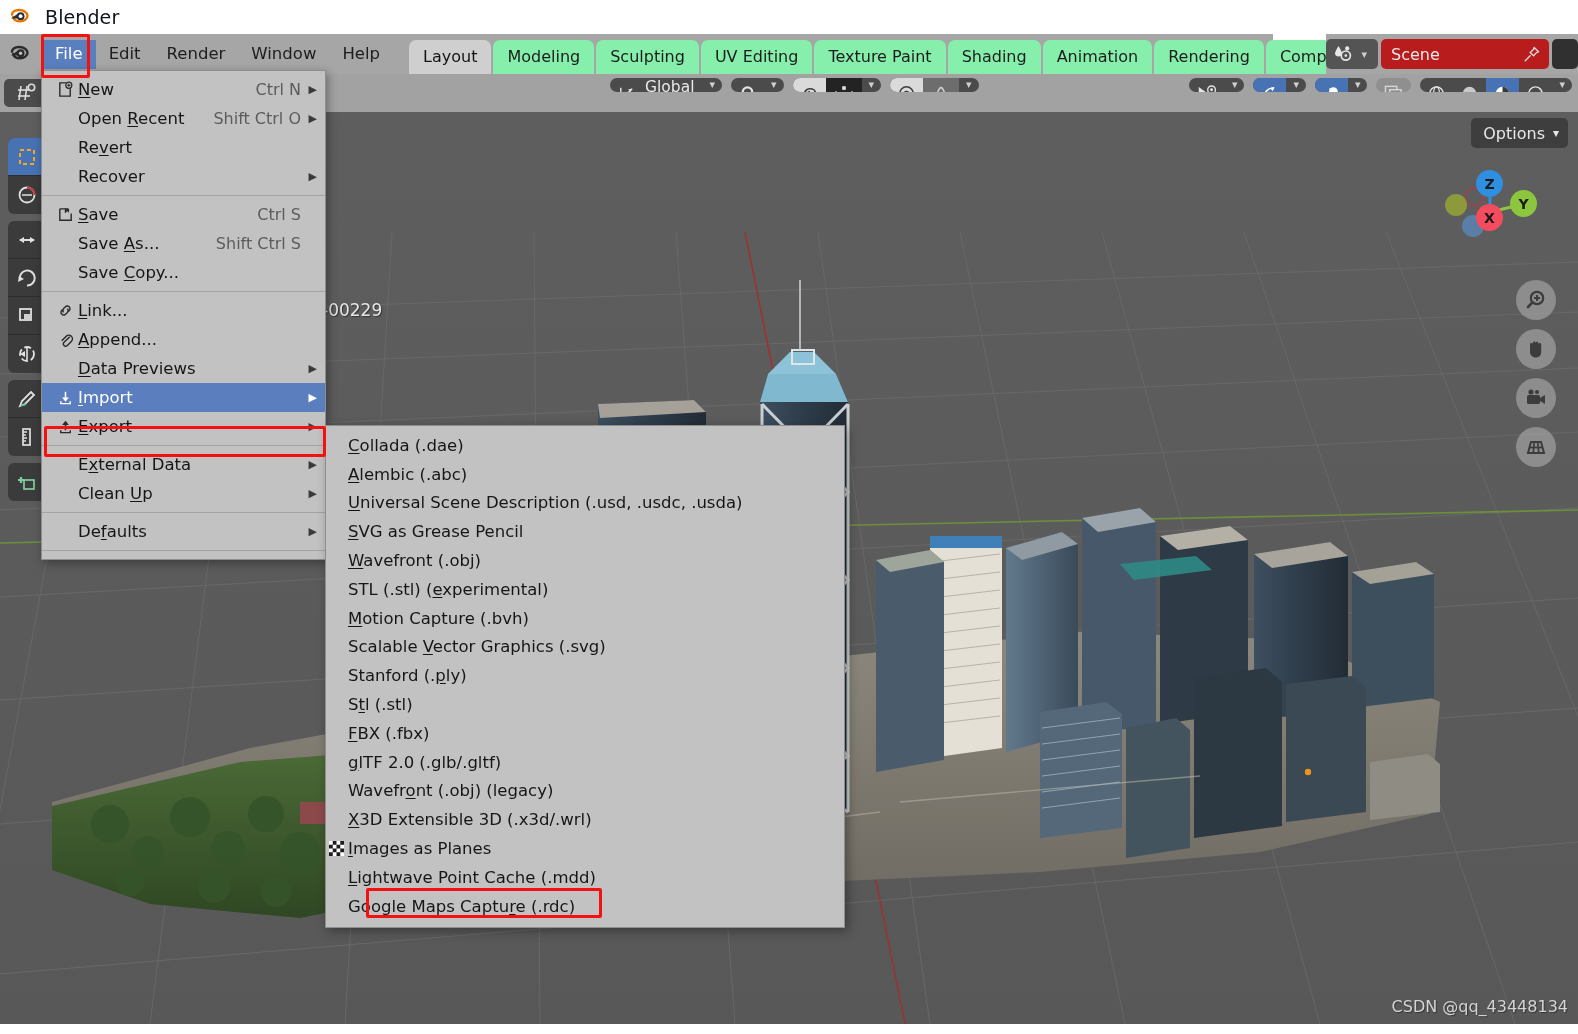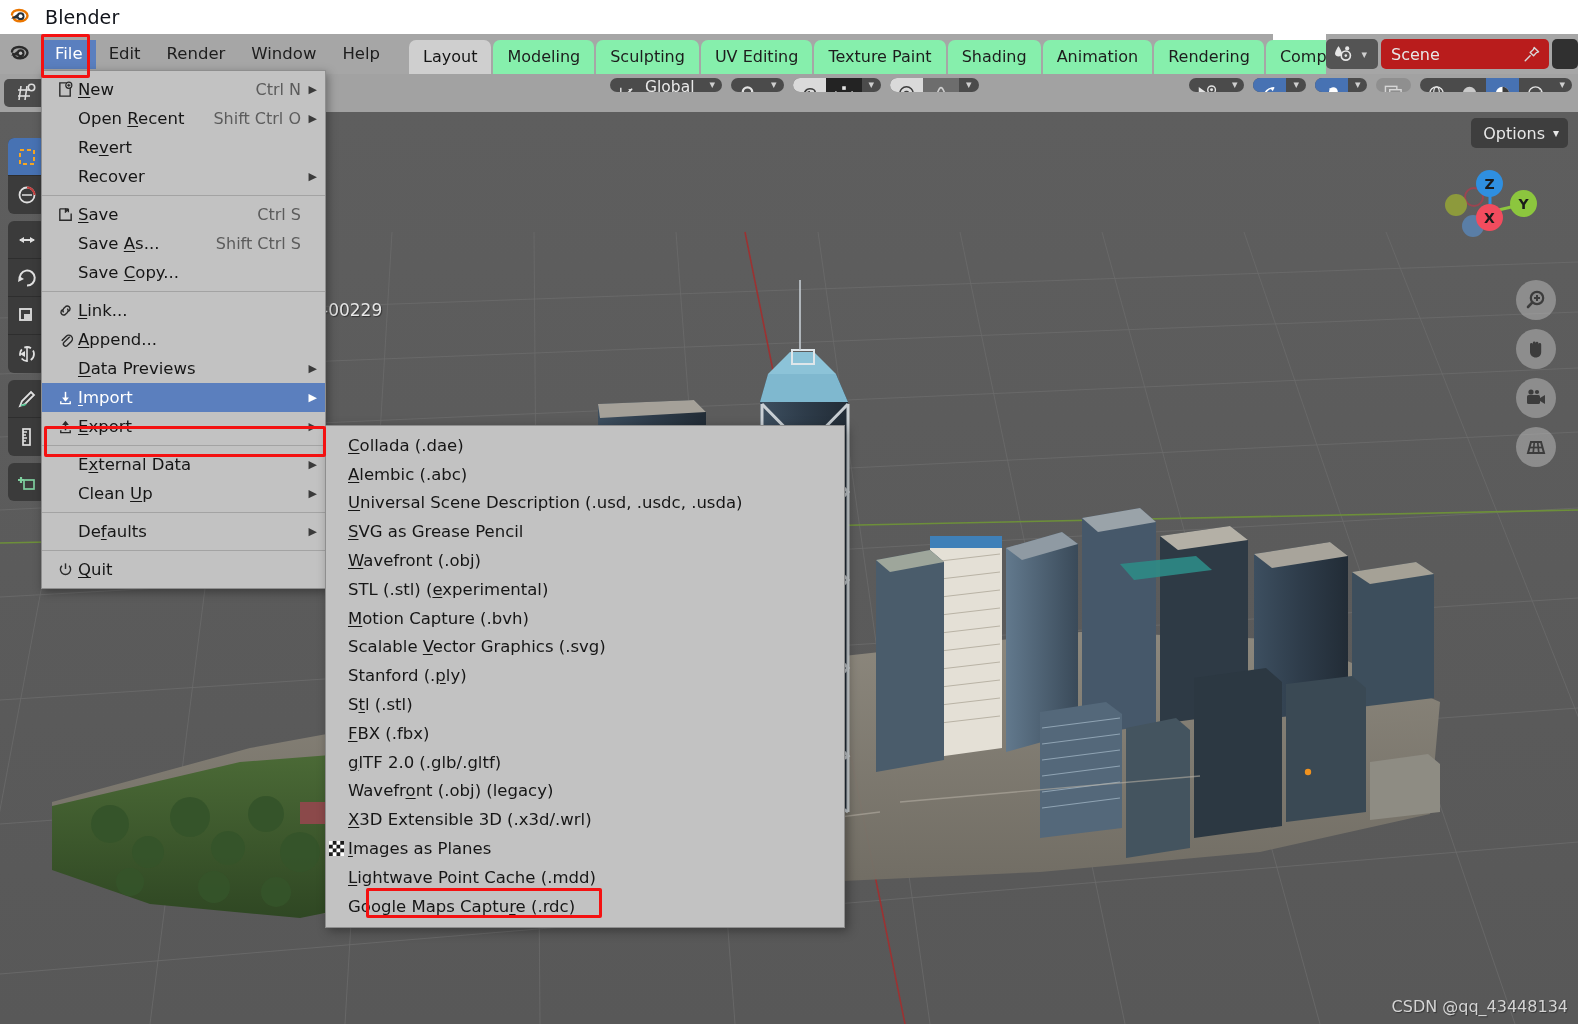--- a/index.html
+++ b/index.html
@@ -844,31 +844,20 @@
 
     <div class="mi">
       <span class="mi-icon"></span>
       <span class="mi-label">De<span class="u">f</span>aults</span>
       <span class="mi-acc"></span>
       <span class="mi-arrow">▶</span>
     </div>
 
     <div class="sep"></div>
 
-    <div class="mi">
-      <span class="mi-icon">
-        <svg width="17" height="17" viewBox="0 0 18 18">
-          <path d="M5.2 5 a5.4 5.4 0 1 0 7.6 0" fill="none" stroke="#2a2a2a" stroke-width="1.5"></path>
-          <line x1="9" y1="2.5" x2="9" y2="8.5" stroke="#2a2a2a" stroke-width="1.5"></line>
-        </svg>
-      </span>
-      <span class="mi-label"><span class="u">Q</span>uit</span>
-      <span class="mi-acc"></span>
-      <span class="mi-arrow"></span>
-    </div>
   </div>
 
   <div class="submenu">
     <div class="si">
       <span class="si-icon"></span>
       <span><span class="u">C</span>ollada (.dae)</span>
     </div>
     <div class="si">
       <span class="si-icon"></span>
       <span><span class="u">A</span>lembic (.abc)</span>

